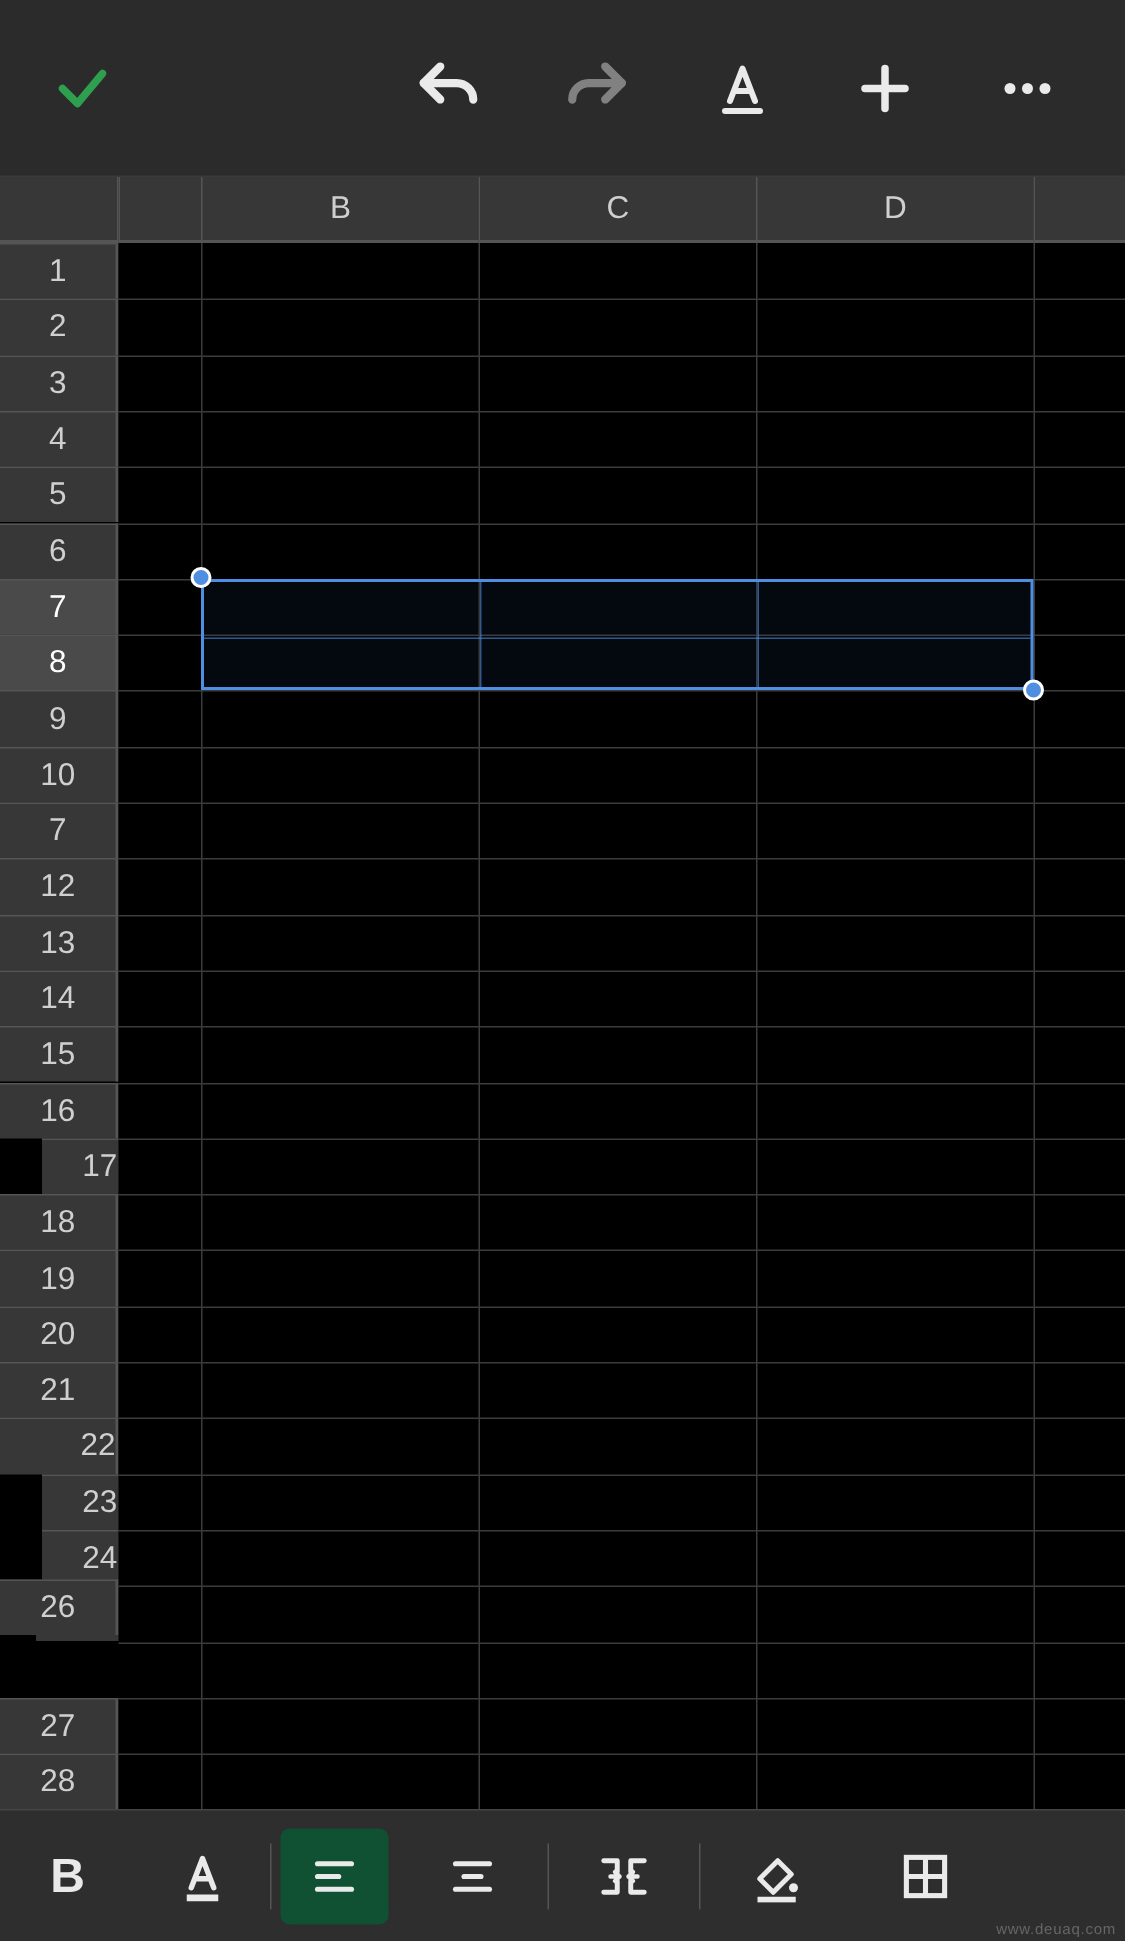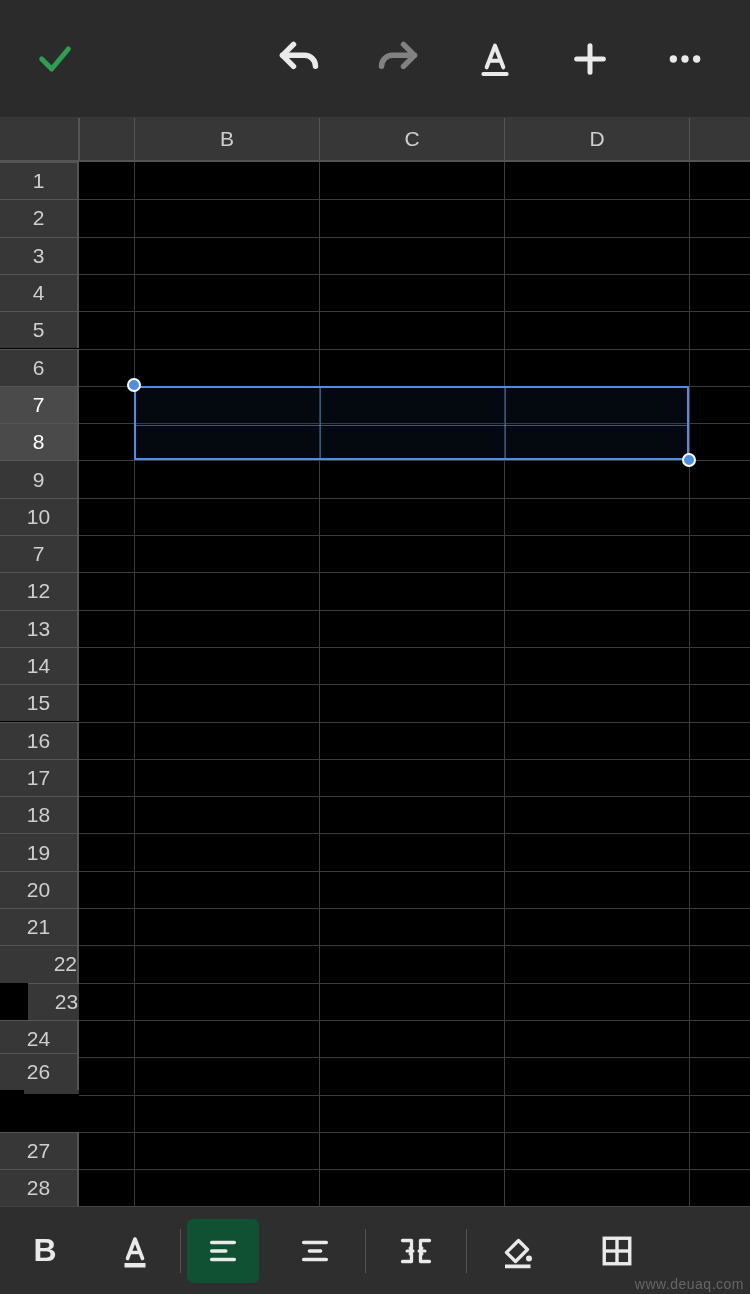--- a/index.html
+++ b/index.html
@@ -192,42 +192,42 @@
     </div>
   <div class="row-head" style="top:528.9px;height:37.3px;">
       <span>14</span>
     </div>
   <div class="row-head" style="top:566.2px;height:37.3px;">
       <span>15</span>
     </div>
   <div class="row-head" style="top:603.5px;height:37.3px;">
       <span>16</span>
     </div>
-  <div class="row-head" style="top:640.8px;height:37.3px;">
+  <div class="row-head" style="top:640.8px;height:37.3px;margin-left:28px;">
       <span>17</span>
     </div>
   <div class="row-head" style="top:678.1px;height:37.3px;text-align:center;">
       <span>18</span>
     </div>
   <div class="row-head" style="top:715.4px;height:37.3px;">
       <span>19</span>
     </div>
   <div class="row-head" style="top:752.7px;height:37.3px;">
       <span>20</span>
     </div>
   <div class="row-head" style="top:790px;height:37.3px;">
       <span>21</span>
     </div>
   <div class="row-head" style="top:827.3px;height:37.3px;justify-content:flex-end;">
       <span>22</span>
     </div>
   <div class="row-head" style="top:864.6px;height:37.3px;margin-left:28px;">
       <span>23</span>
     </div>
-  <div class="row-head" style="top:901.9px;height:37.3px;">
+  <div class="row-head" style="top:901.9px;height:37.3px;margin-left:28px;">
       <span>24</span>
     </div>
   <div class="row-head" style="top:939.2px;height:37.3px;margin-left:24px;">
       <span>25</span>
     </div>
   <div class="row-head" style="top:935px;height:37.3px;text-align:right;">
       <span>26</span>
     </div>
   <div class="row-head" style="top:1013.8px;height:37.3px;">
       <span>27</span>
@@ -335,13 +335,13 @@
 
   <div class="bt-btn" style="flex:0 0 100px">
     <svg width="34" height="34" viewBox="0 0 24 24">
       <rect x="3" y="3" width="18" height="18" stroke="#eaeaea" stroke-width="2.4" fill="none"></rect>
       <line x1="12" y1="3" x2="12" y2="21" stroke="#eaeaea" stroke-width="2.4"></line>
       <line x1="3" y1="12" x2="21" y2="12" stroke="#eaeaea" stroke-width="2.4"></line>
     </svg>
   </div>
 </div>
 
-<div style="position:absolute;bottom:2px;right:6px;font-size:14px;color:#666;letter-spacing:.5px">www.deuaq.com</div>
+<div style="position:absolute;bottom:2px;right:6px;font-size:10px;color:#666;letter-spacing:.5px">www.deuaq.com</div>
 
 </body></html>

